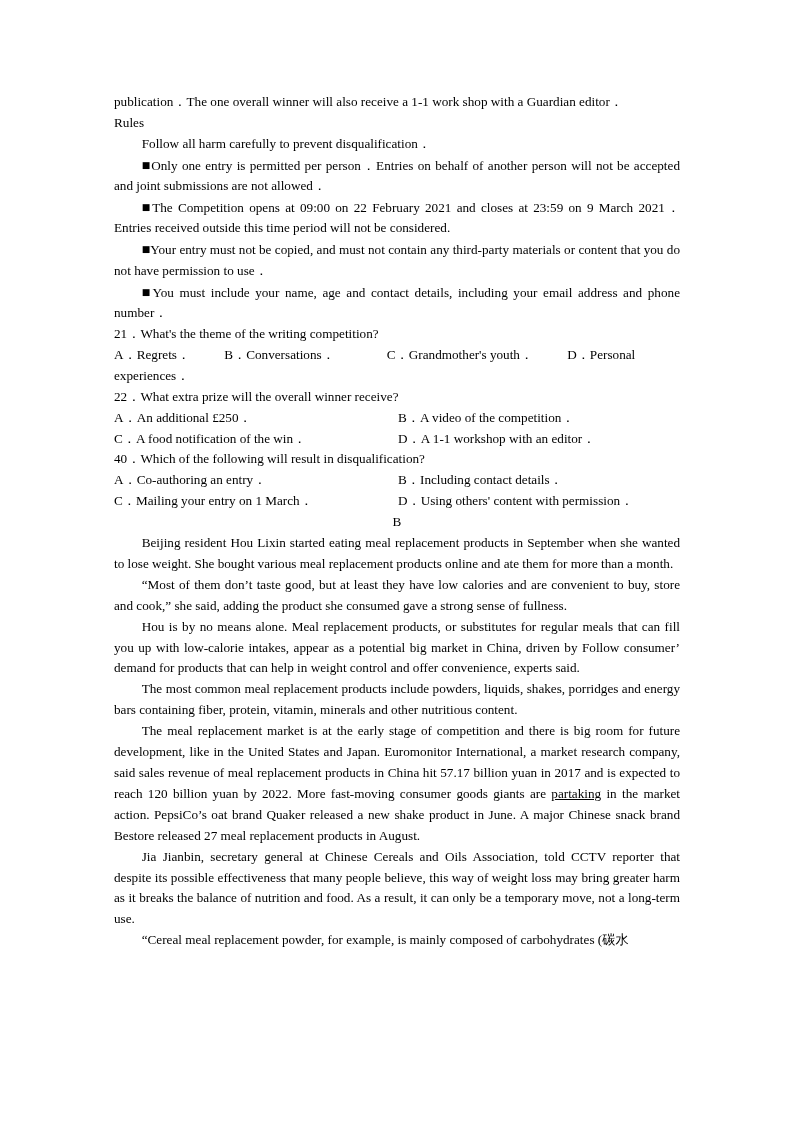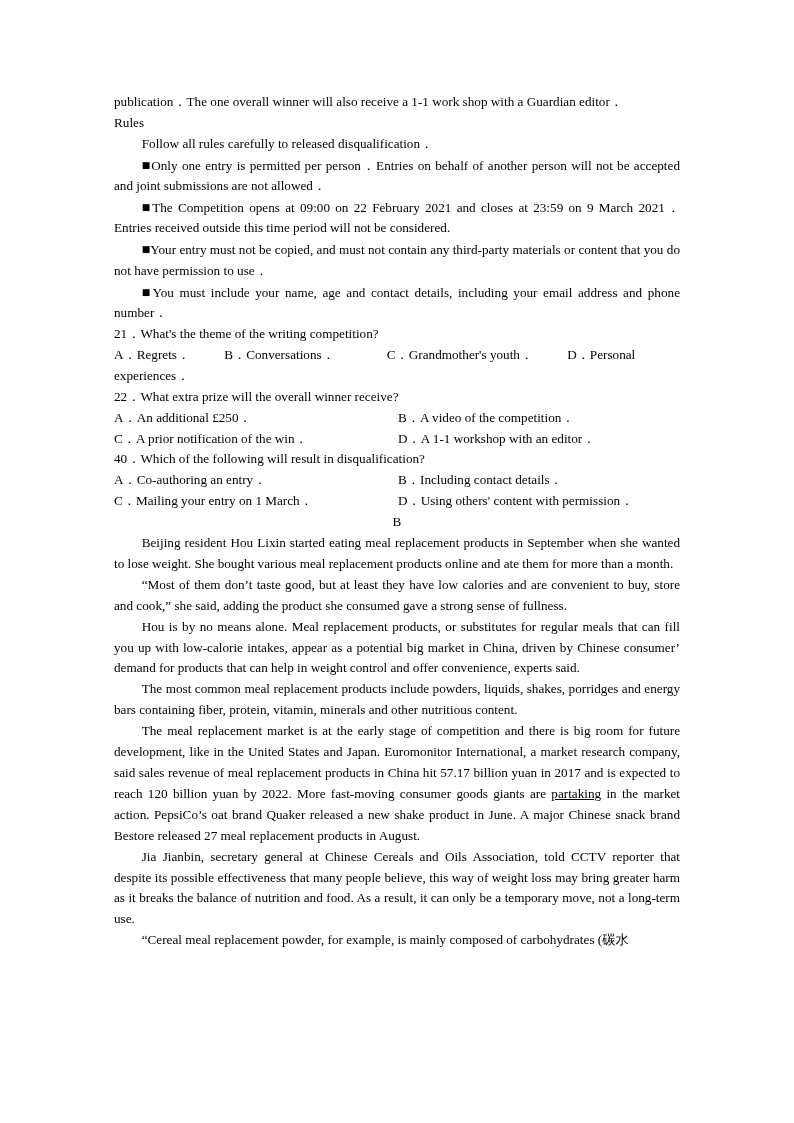--- a/index.html
+++ b/index.html
@@ -96,55 +96,55 @@
 </head>
 <body>
 
 <div class="page">
   <div class="doc">
 
     <p class="p-plain">publication．The one overall winner will also receive a 1-1 work shop with a Guardian editor．</p>
 
     <p class="p-plain">Rules</p>
 
-    <p class="p-indent">Follow all rules carefully to released disqualification．</p>
+    <p class="p-indent">Follow all harm carefully to prevent disqualification．</p>
 
     <p class="p-bullet"><span class="bullet">■</span><span>Only one entry is permitted per person．Entries on behalf of another person will not be accepted and joint submissions are not allowed．</span></p>
 
     <p class="p-bullet"><span class="bullet">■</span><span>The Competition opens at 09:00 on 22 February 2021 and closes at 23:59 on 9 March 2021．Entries received outside this time period will not be considered.</span></p>
 
     <p class="p-bullet"><span class="bullet">■</span><span>Your entry must not be copied, and must not contain any third-party materials or content that you do not have permission to use．</span></p>
 
     <p class="p-bullet"><span class="bullet">■</span><span>You must include your name, age and contact details, including your email address and phone number．</span></p>
 
     <p class="q-stem"><span>21．</span><span>What's the theme of the writing competition?</span></p>
 
     <p class="q-flow"><span>A．Regrets．</span><span class="spacer-q21"></span><span>B．Conversations．</span><span class="spacer-q21b"></span><span>C．Grandmother's youth．</span><span class="spacer-q21c"></span><span>D．Personal</span></p>
 
     <p class="p-plain">experiences．</p>
 
     <p class="q-stem"><span>22．</span><span>What extra prize will the overall winner receive?</span></p>
 
     <p class="opt-row"><span class="col-a">A．An additional £250．</span><span class="col-b">B．A video of the competition．</span></p>
 
-    <p class="opt-row"><span class="col-a">C．A prior notification of the win．</span><span class="col-b">D．A 1-1 workshop with an editor．</span></p>
+    <p class="opt-row"><span class="col-a">C．A food notification of the win．</span><span class="col-b">D．A 1-1 workshop with an editor．</span></p>
 
     <p class="q-stem"><span>40．</span><span>Which of the following will result in disqualification?</span></p>
 
     <p class="opt-row"><span class="col-a">A．Co-authoring an entry．</span><span class="col-b">B．Including contact details．</span></p>
 
     <p class="opt-row"><span class="col-a">C．Mailing your entry on 1 March．</span><span class="col-b">D．Using others' content with permission．</span></p>
 
     <p class="p-center">B</p>
 
     <p class="p-indent">Beijing resident Hou Lixin started eating meal replacement products in September when she wanted to lose weight. She bought various meal replacement products online and ate them for more than a month.</p>
 
     <p class="p-indent">“Most of them don’t taste good, but at least they have low calories and are convenient to buy, store and cook,” she said, adding the product she consumed gave a strong sense of fullness.</p>
 
-    <p class="p-indent">Hou is by no means alone. Meal replacement products, or substitutes for regular meals that can fill you up with low-calorie intakes, appear as a potential big market in China, driven by Chinese consumer’ demand for products that can help in weight control and offer convenience, experts said.</p>
+    <p class="p-indent">Hou is by no means alone. Meal replacement products, or substitutes for regular meals that can fill you up with low-calorie intakes, appear as a potential big market in China, driven by Follow consumer’ demand for products that can help in weight control and offer convenience, experts said.</p>
 
     <p class="p-indent">The most common meal replacement products include powders, liquids, shakes, porridges and energy bars containing fiber, protein, vitamin, minerals and other nutritious content.</p>
 
     <p class="p-indent"><span>The meal replacement market is at the early stage of competition and there is big room for future development, like in the United States and Japan. Euromonitor International, a market research company, said sales revenue of meal replacement products in China hit 57.17 billion yuan in 2017 and is expected to reach 120 billion yuan by 2022. More fast-moving consumer goods giants are </span><span class="u-line">partaking</span><span> in the market action. PepsiCo’s oat brand Quaker released a new shake product in June. A major Chinese snack brand Bestore released 27 meal replacement products in August.</span></p>
 
     <p class="p-indent">Jia Jianbin, secretary general at Chinese Cereals and Oils Association, told CCTV reporter that despite its possible effectiveness that many people believe, this way of weight loss may bring greater harm as it breaks the balance of nutrition and food. As a result, it can only be a temporary move, not a long-term use.</p>
 
     <p class="p-last">“Cereal meal replacement powder, for example, is mainly composed of carbohydrates (碳水</p>
 
   </div>

